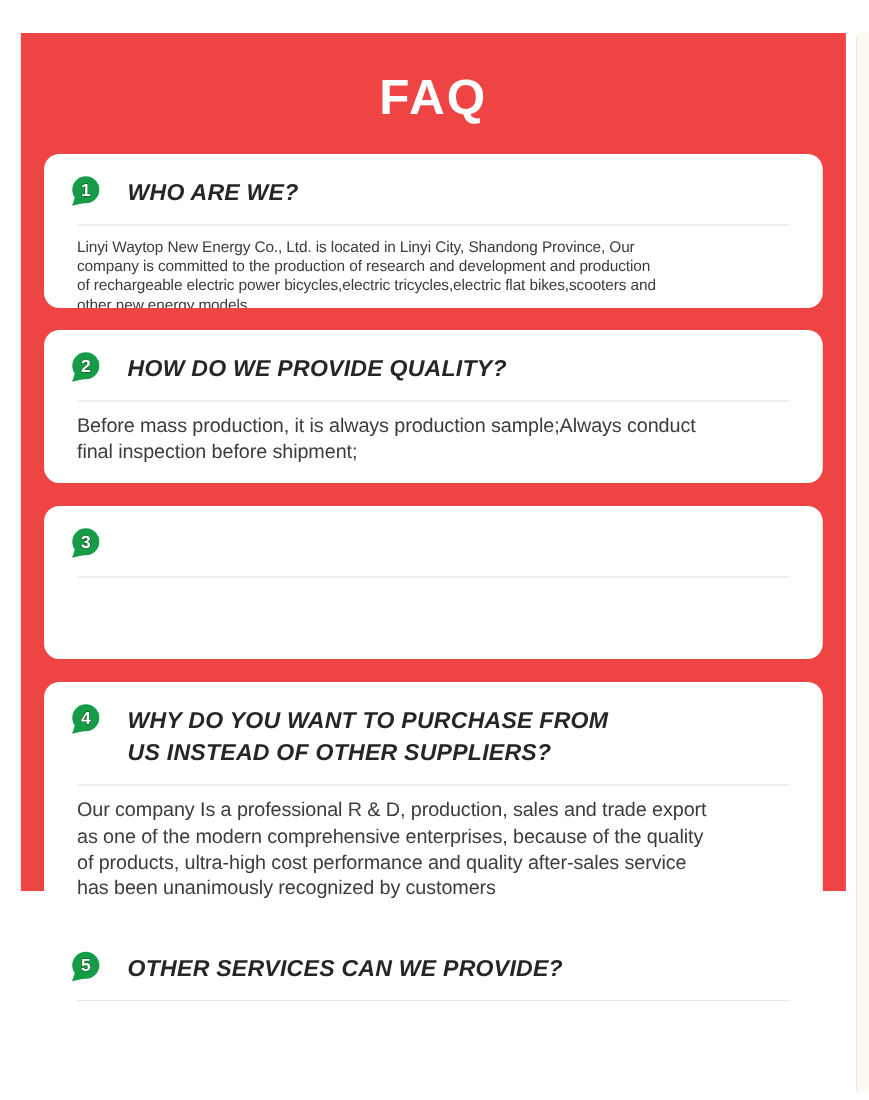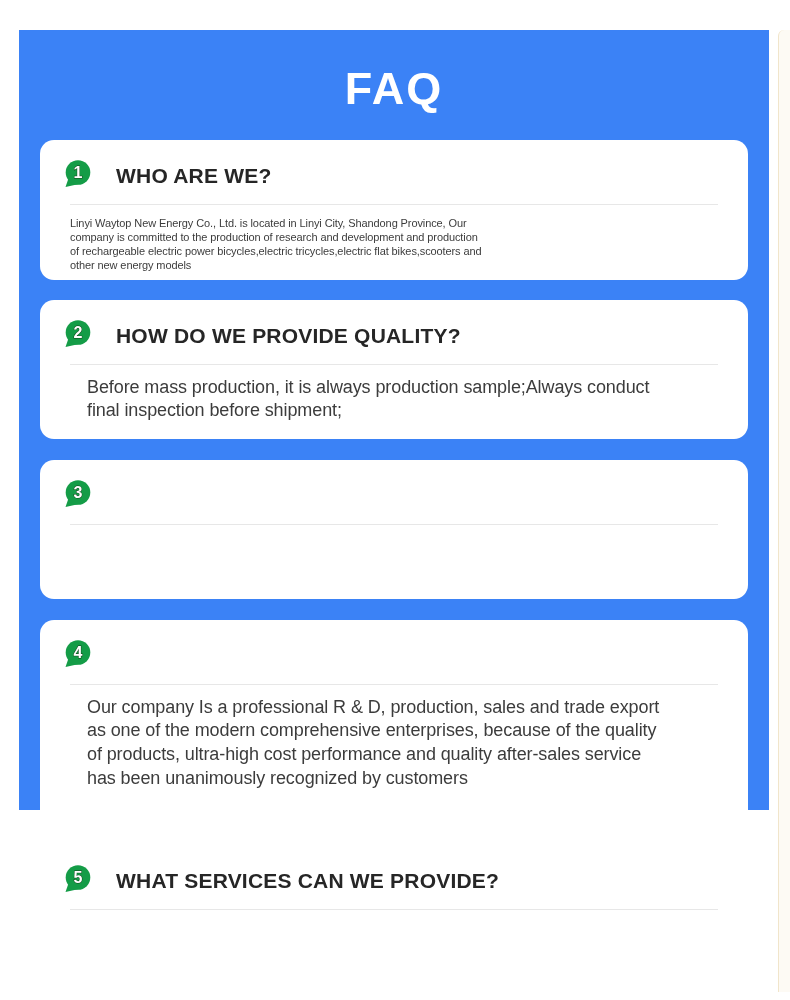--- a/index.html
+++ b/index.html
@@ -6,21 +6,21 @@
   html, body { background: #ffffff; }
   body {
     font-family: "Liberation Sans", "DejaVu Sans", sans-serif;
     width: 790px; height: 1000px; position: relative; overflow: hidden;
   }
   .page { position: absolute; inset: 0; background: #ffffff; }
 
   
   .orange-panel {
     position: absolute; left: 19px; top: 30px; width: 750px; height: 780px;
-    background: #3b82f6;
+    background: #ef4444;
   }
 
   
   .next-section-edge {
     position: absolute; left: 778px; top: 30px; width: 12px; height: 962px;
     background: #fdfaf4; border-left: 1px solid #f1e5ca;
     border-top-left-radius: 6px;
   }
 
   .faq-title {
@@ -37,29 +37,29 @@
   .card-2 { margin-top: 20px; height: 139px; }
   .card-3 { margin-top: 21px; height: 139px; }
   .card-4 { margin-top: 21px; height: 205px; }
   .card-5 { margin-top: 20px; height: 143px; }
 
   .card-header { display: flex; align-items: flex-start; padding-top: 4px; }
   .badge { width: 30px; height: 32px; flex: 0 0 auto; margin-left: -8px; }
   .q-title {
     margin-left: 24px; margin-top: 2px;
     color: #262626; font-size: 21px; font-weight: 700;
-    letter-spacing: 0.2px; line-height: 1.42; white-space: pre-line;
+    letter-spacing: 0.2px; line-height: 1.42; white-space: pre-line; font-style: italic;
   }
   .divider { height: 1px; background: #e7e7e7; margin-top: 13px; }
   .answer {
     margin-top: 11px; color: #3c3c3c; white-space: pre-line;
     letter-spacing: -0.1px;
   }
-  .answer-sm { font-size: 11px; line-height: 1.28; }  
-  .answer-lg { font-size: 18px;  line-height: 1.32; margin-left: 17px; }
+  .answer-sm { font-size: 14px; line-height: 1.28; }  
+  .answer-lg { font-size: 18px;  line-height: 1.32; }
 
   .badge-num {
     font-family: "Liberation Sans", sans-serif; font-weight: 700; font-size: 16px;
     fill: #ffffff; stroke: #123c16; stroke-width: 0.9px; paint-order: stroke;
   }
 </style>
 </head>
 <body>
 
 <div class="page">
@@ -109,36 +109,38 @@
       <div class="divider"></div>
     </div>
 
     <div class="card card-4">
       <div class="card-header">
         <svg class="badge" viewBox="0 0 30 32">
           <polygon points="3.5,28 8,15 17,25" fill="#149C47"></polygon>
           <circle cx="16" cy="13.5" r="12.3" fill="#149C47"></circle>
           <text class="badge-num" x="16" y="19" text-anchor="middle">4</text>
         </svg>
+        <div class="q-title">WHY DO YOU WANT TO PURCHASE FROM
+US INSTEAD OF OTHER SUPPLIERS?</div>
       </div>
       <div class="divider"></div>
       <div class="answer answer-lg">Our company Is a professional R &amp; D, production, sales and trade export
 as one of the modern comprehensive enterprises, because of the quality
 of products, ultra-high cost performance and quality after-sales service
 has been unanimously recognized by customers</div>
     </div>
 
     <div class="card card-5">
       <div class="card-header">
         <svg class="badge" viewBox="0 0 30 32">
           <polygon points="3.5,28 8,15 17,25" fill="#149C47"></polygon>
           <circle cx="16" cy="13.5" r="12.3" fill="#149C47"></circle>
           <text class="badge-num" x="16" y="19" text-anchor="middle">5</text>
         </svg>
-        <div class="q-title">WHAT SERVICES CAN WE PROVIDE?</div>
+        <div class="q-title">OTHER SERVICES CAN WE PROVIDE?</div>
       </div>
       <div class="divider"></div>
     </div>
 
   </div>
 
   <div class="next-section-edge"></div>
 </div>
 
 </body></html>

